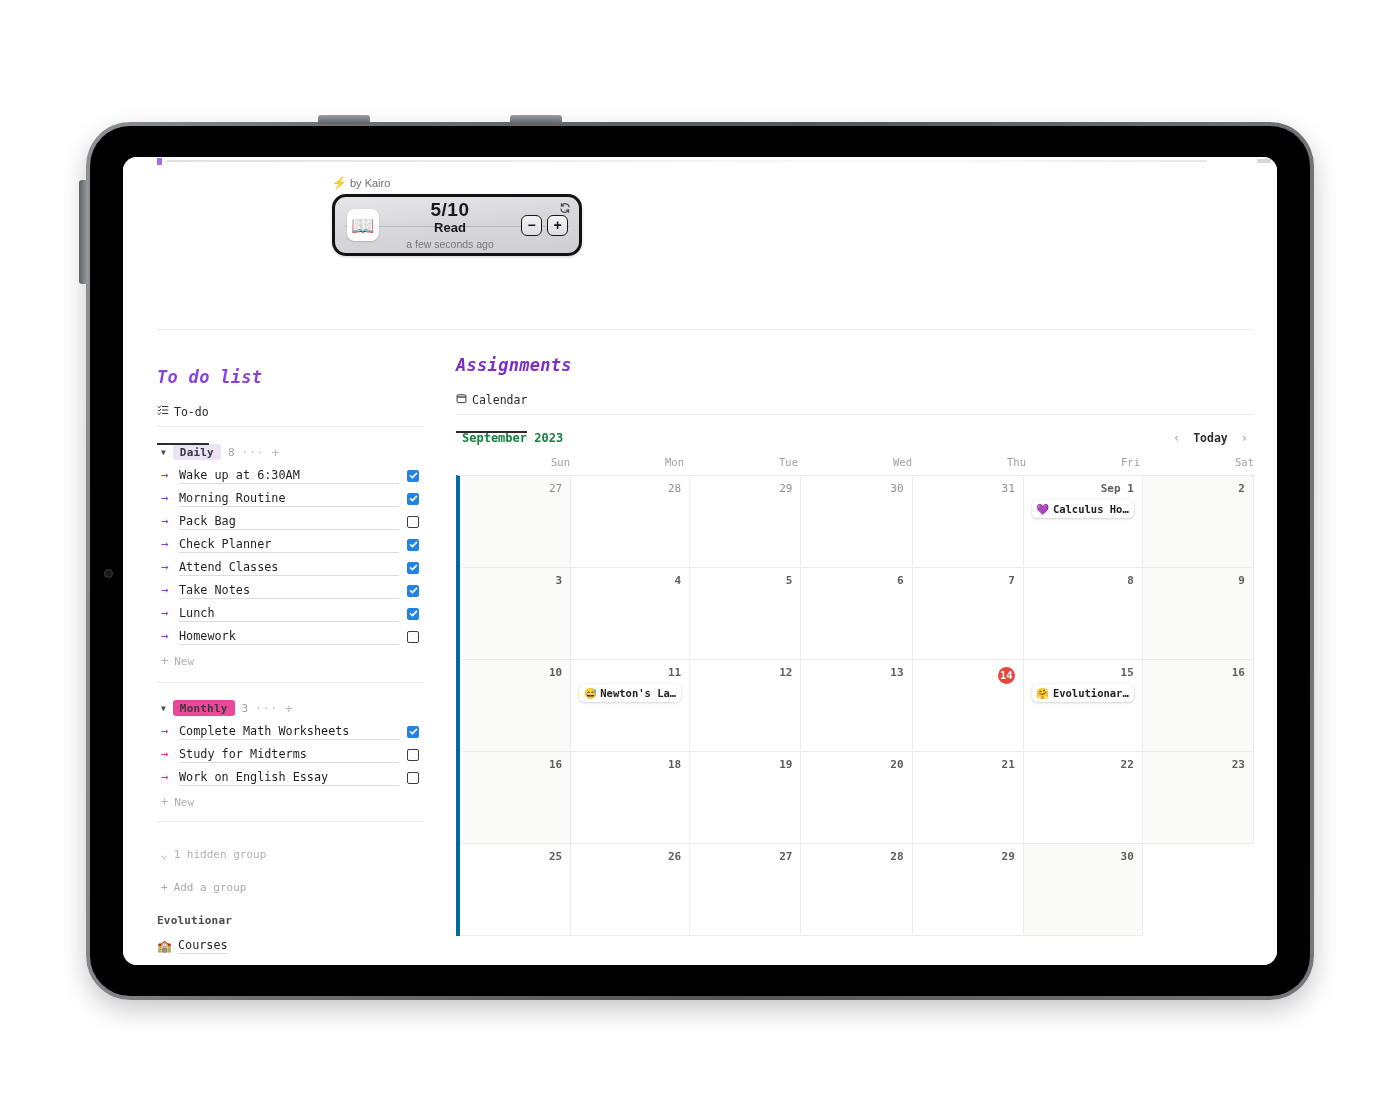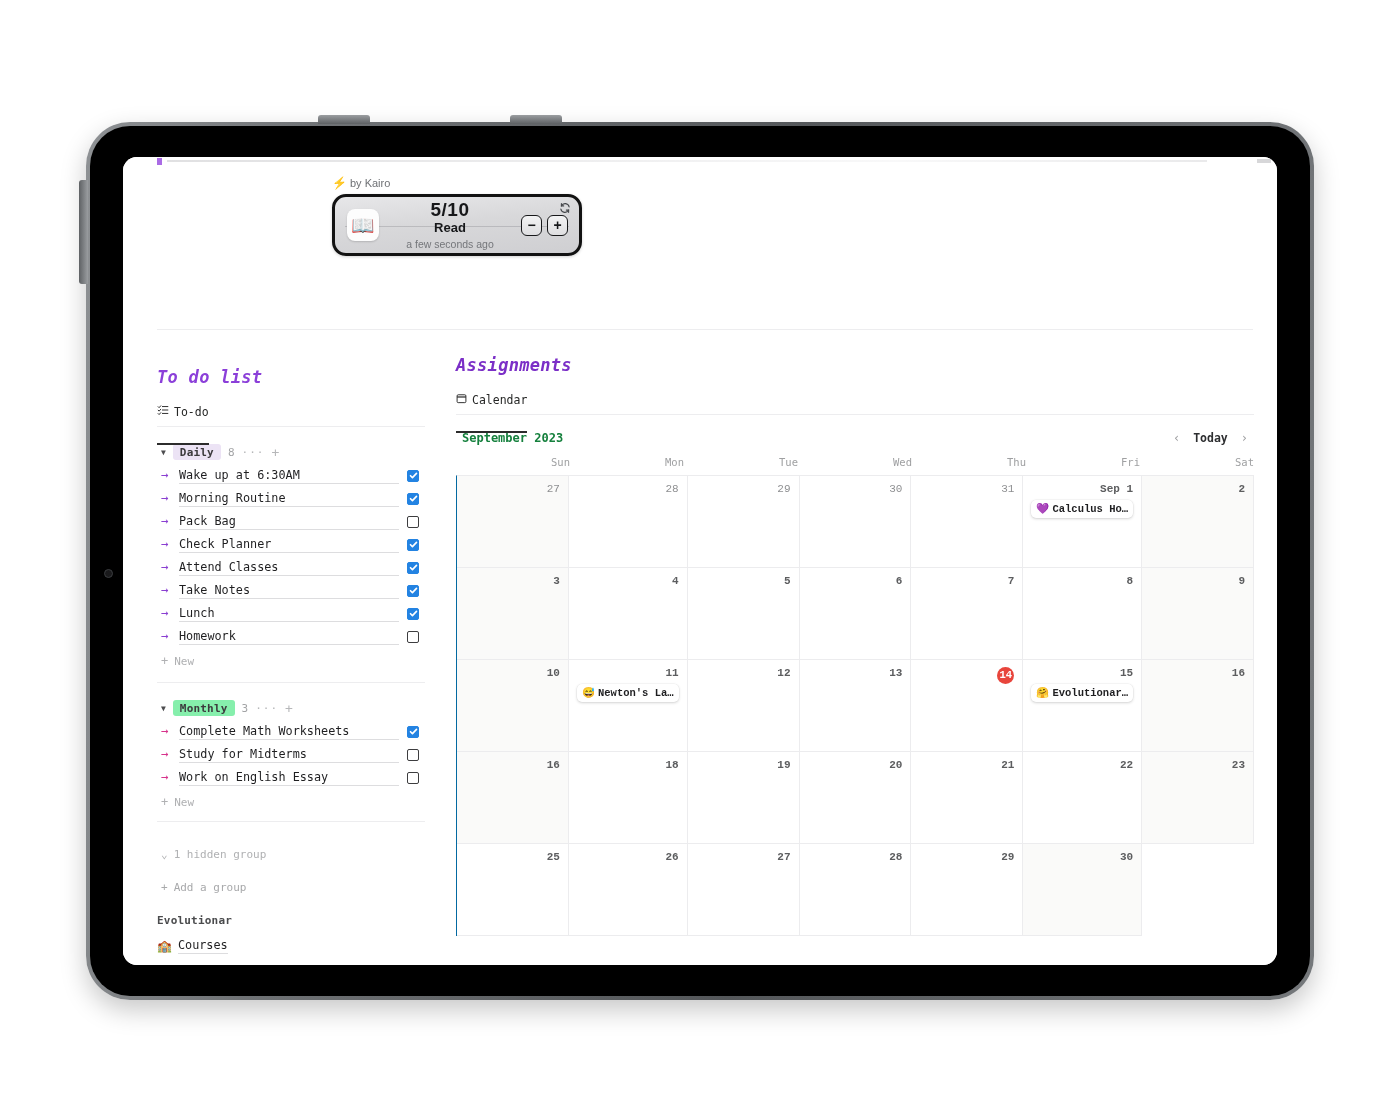--- a/index.html
+++ b/index.html
@@ -160,21 +160,21 @@
   .group-head {
     display:flex; align-items:center; gap:7px;
     margin-top:17px; margin-bottom:4px; padding-left:4px;
   }
   .caret { font-size:8px; color:#4d4d4f; }
   .chip {
     font-size:11px; font-weight:bold; padding:1.5px 7px; border-radius:3px;
     letter-spacing:.2px;
   }
   .chip.daily { background:#ece3f5; color:#3c3a3d; }
-  .chip.monthly { background:#86efac; color:#3c3a3d; }
+  .chip.monthly { background:#ec4899; color:#3c3a3d; }
   .gcount { font-size:11px; color:#a3a4a6; }
   .gdots  { font-size:11px; color:#b6b7b9; letter-spacing:1px; }
   .gplus  { font-size:13px; color:#b6b7b9; }
 
   
   .todo-row {
     display:flex; align-items:center;
     height:23px; padding-left:4px;
   }
   .arrow { width:18px; font-size:12.5px; line-height:1; }
@@ -222,21 +222,21 @@
   .cal-month { font-size:12px; font-weight:bold; color:#15803d; }
   .cal-nav { display:flex; align-items:center; gap:13px; font-size:12px; color:#4c4d4f; }
   .cal-nav .arrowbtn { color:#9c9d9f; font-size:12px; }
   .cal-nav .today { font-weight:bold; color:#2d2e30; font-size:11.5px; }
 
   .dow-row { display:grid; grid-template-columns:repeat(7,1fr); margin-top:11px; }
   .dow { text-align:right; font-size:10.5px; color:#9fa0a2; padding-bottom:7px; }
 
   .cal-grid {
     display:grid; grid-template-columns:repeat(7,1fr);
-    border-top:1px solid #ececee; border-left:1px solid #0369a1;font-family:Liberation Mono, monospace;
+    border-top:1px solid #ececee; border-left:4px solid #0369a1;
   }
   .cell {
     height:92px; border-right:1px solid #ececee; border-bottom:1px solid #ececee;
     background:#fff; padding:7px 8px 0 8px; position:relative;
   }
   .cell.weekend { background:#fafaf9; }
   .daynum {
     text-align:right; font-size:11px; color:#5c5d5f; font-weight:bold;
     line-height:1.1;
   }

